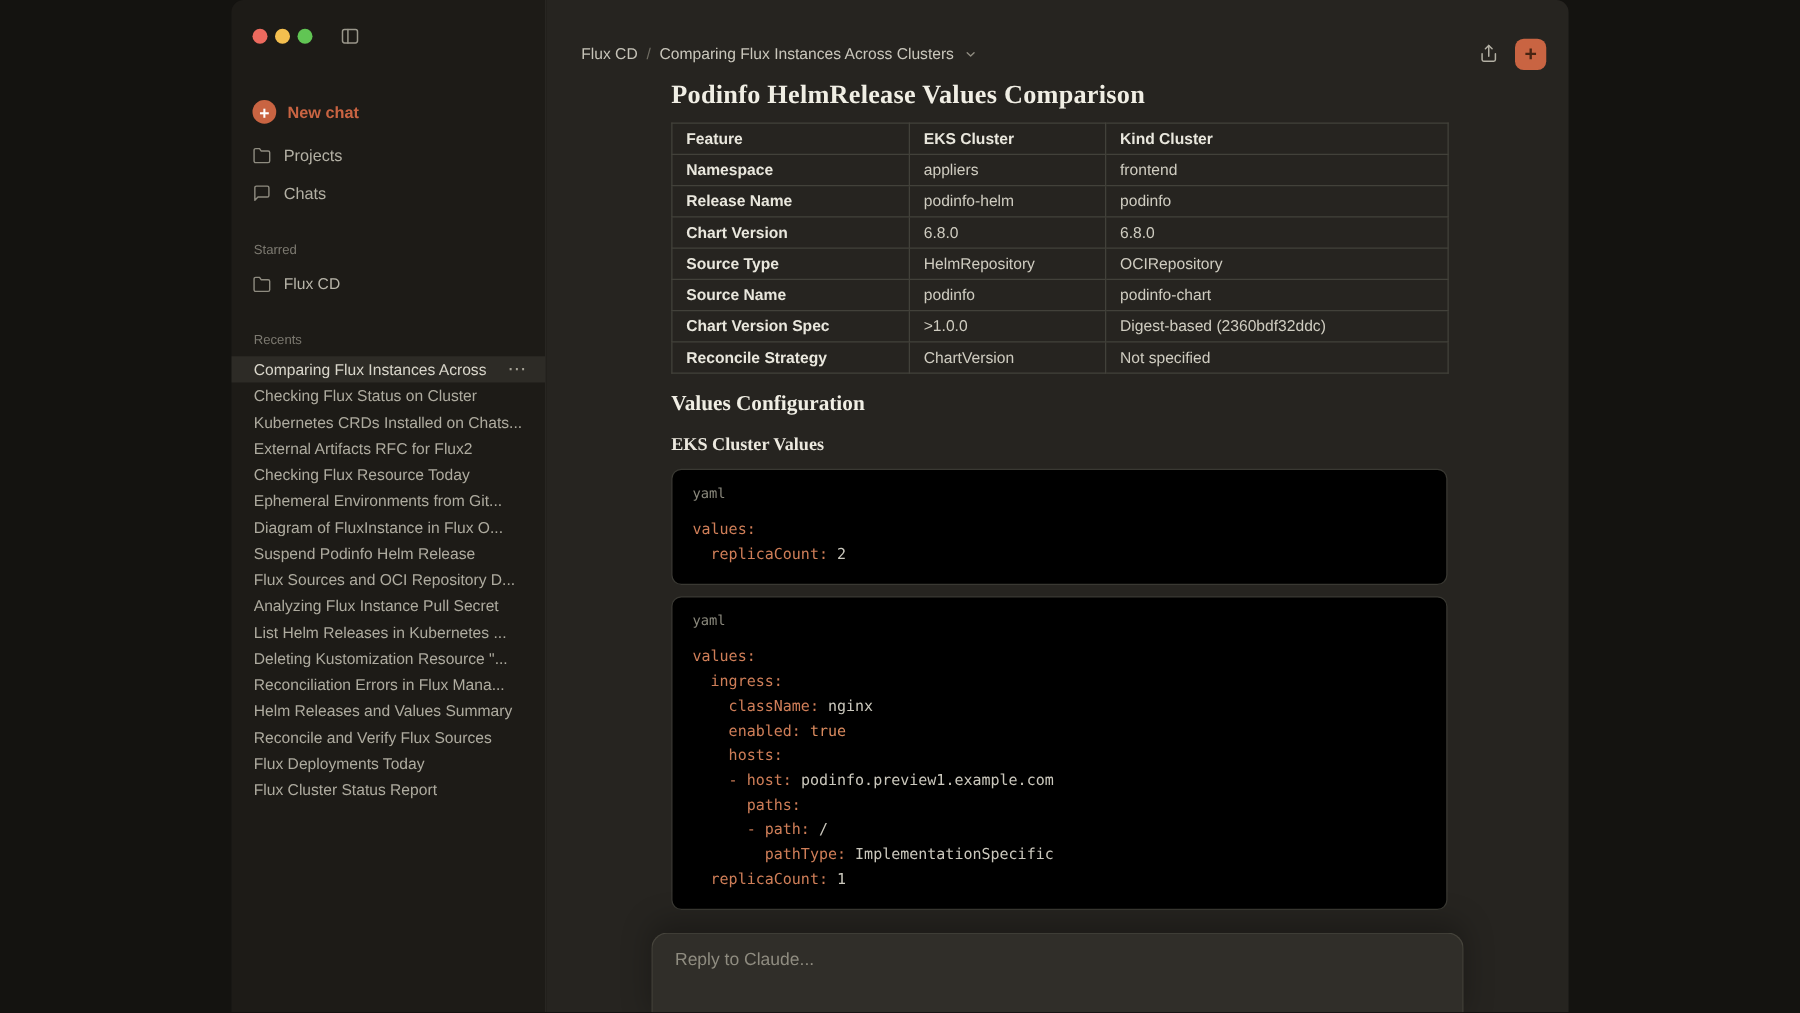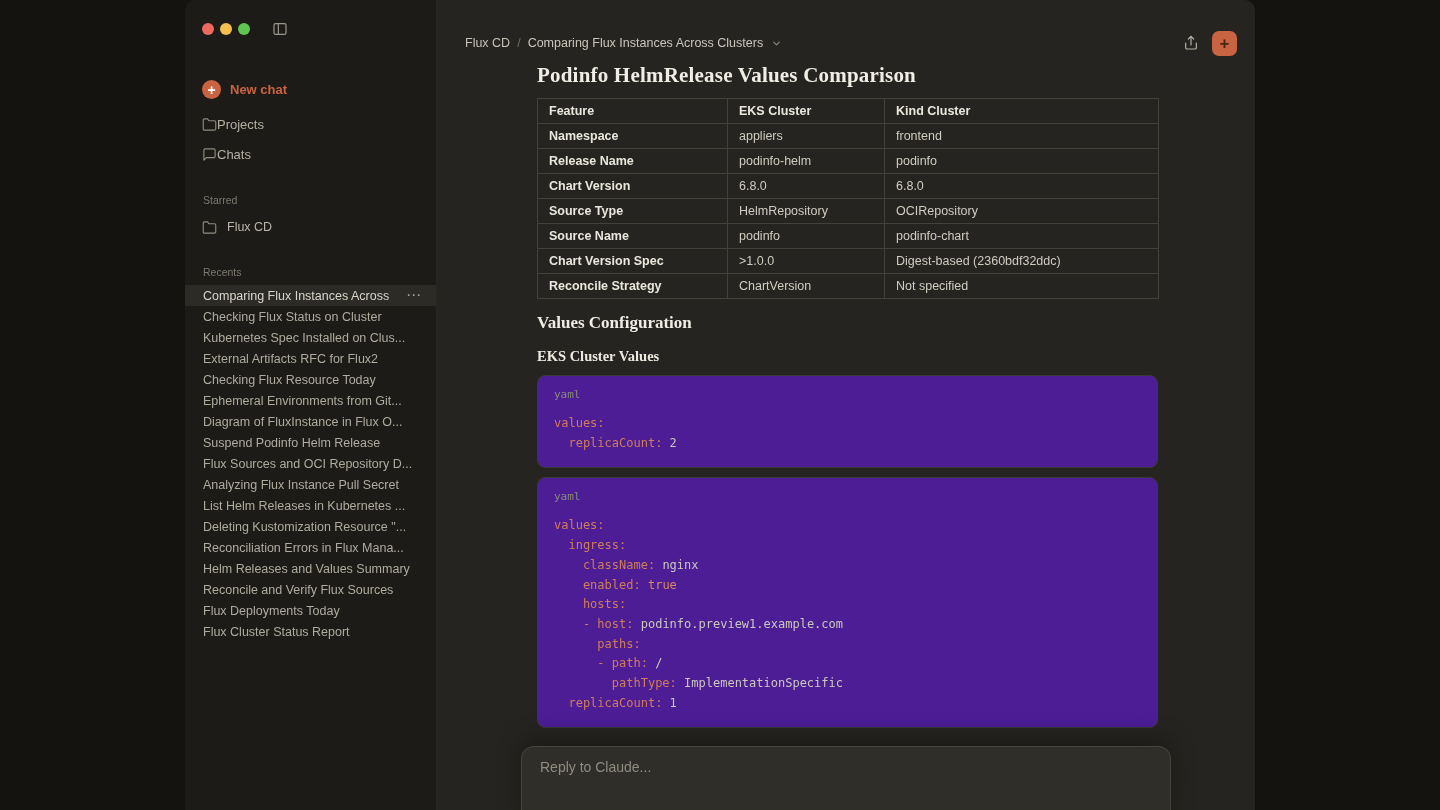--- a/index.html
+++ b/index.html
@@ -30,21 +30,21 @@
 
   .new-chat { display:flex; align-items:center; gap:9px; margin:18px 8px 0; padding:4px 9px; border-radius:8px; cursor:pointer; }
   .plus-circle {
     width:19px; height:19px; border-radius:50%; background:#c96442; color:#fff;
     display:flex; align-items:center; justify-content:center;
     font-size:14px; font-weight:bold; line-height:1;
   }
   .new-chat-label { color:#c96442; font-size:13px; font-weight:700; }
 
   .nav-list { margin-top:6px; }
-  .nav-item { display:flex; align-items:center; height:30px; margin:0 8px; padding:0 9px; border-radius:8px; color:#b3b0a4; font-size:13px; cursor:pointer; }
+  .nav-item { display:flex; align-items:center; gap:10px; height:30px; margin:0 8px; padding:0 9px; border-radius:8px; color:#b3b0a4; font-size:13px; cursor:pointer; }
   .nav-item svg { color:#8f8c80; flex-shrink:0; }
 
   .section-label { margin:25px 18px 7px; font-size:10.5px; color:#7c7970; }
   .starred-item { display:flex; align-items:center; gap:10px; height:28px; margin:0 8px; padding:0 9px; border-radius:8px; color:#b8b5a9; font-size:12.5px; cursor:pointer; }
   .starred-item svg { color:#8f8c80; flex-shrink:0; }
 
   .recents-list { margin-top:4px; }
   .recent-item {
     position:relative; display:flex; align-items:center; height:21px;
     padding:0 18px; color:#aeab9f; font-size:12.5px; cursor:pointer;
@@ -95,21 +95,21 @@
 
   .section-heading {
     font-family:"Liberation Serif","DejaVu Serif",serif;
     font-size:17px; line-height:23px; margin-top:12px; color:#f0eee4; font-weight:700;
   }
   .sub-heading {
     font-family:"Liberation Serif","DejaVu Serif",serif;
     font-size:14.5px; line-height:19px; margin-top:13px; color:#ece9df; font-weight:700;
   }
   .code-block {
-    margin-top:9px; background:#4c1d95; border:1px solid #3a3933; border-radius:8px;
+    margin-top:9px; background:#000000; border:1px solid #3a3933; border-radius:8px;
     padding:12px 16px 14px;
     font-family:"DejaVu Sans Mono","Liberation Mono",monospace; font-size:12px;
   }
   .code-lang { color:#8a887c; font-size:11px; margin-bottom:13px; }
   .code-line { white-space:pre; line-height:19.7px; color:#cbc8bd; }
   .tok-k { color:#cf7e58; }
   .tok-v { color:#cbc8bd; }
   .tok-b { color:#d98a5e; }
 
   .composer {
@@ -170,21 +170,21 @@
       <div class="section-label">Recents</div>
       <div class="recents-list">
           <div class="recent-item active">
             <span class="recent-label">Comparing Flux Instances Across</span>
             <span class="dots">⋯</span>
           </div>
           <div class="recent-item">
             <span class="recent-label">Checking Flux Status on Cluster</span>
           </div>
           <div class="recent-item">
-            <span class="recent-label">Kubernetes Spec Installed on Clus...</span>
+            <span class="recent-label">Kubernetes CRDs Installed on Chats...</span>
           </div>
           <div class="recent-item">
             <span class="recent-label">External Artifacts RFC for Flux2</span>
           </div>
           <div class="recent-item">
             <span class="recent-label">Checking Flux Resource Today</span>
           </div>
           <div class="recent-item">
             <span class="recent-label">Ephemeral Environments from Git...</span>
           </div>

